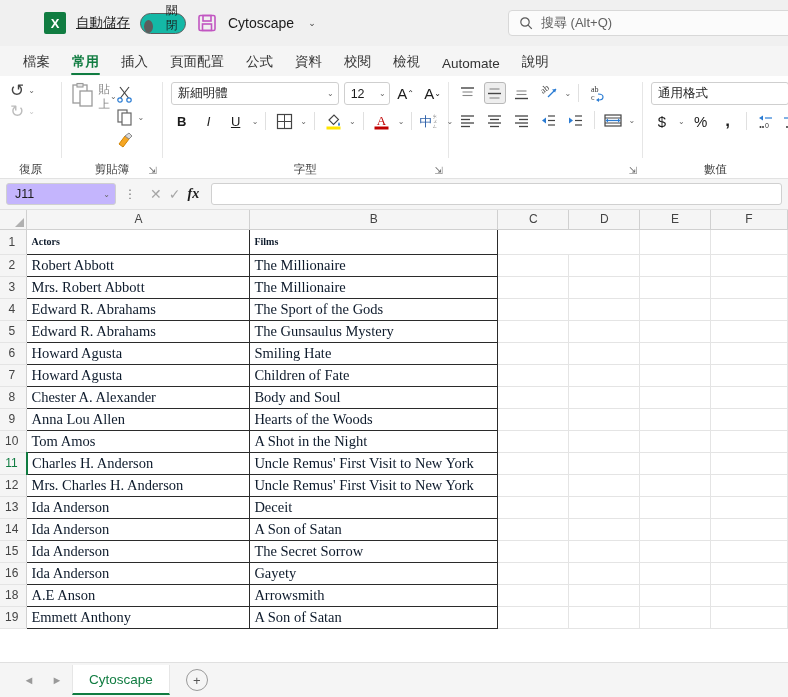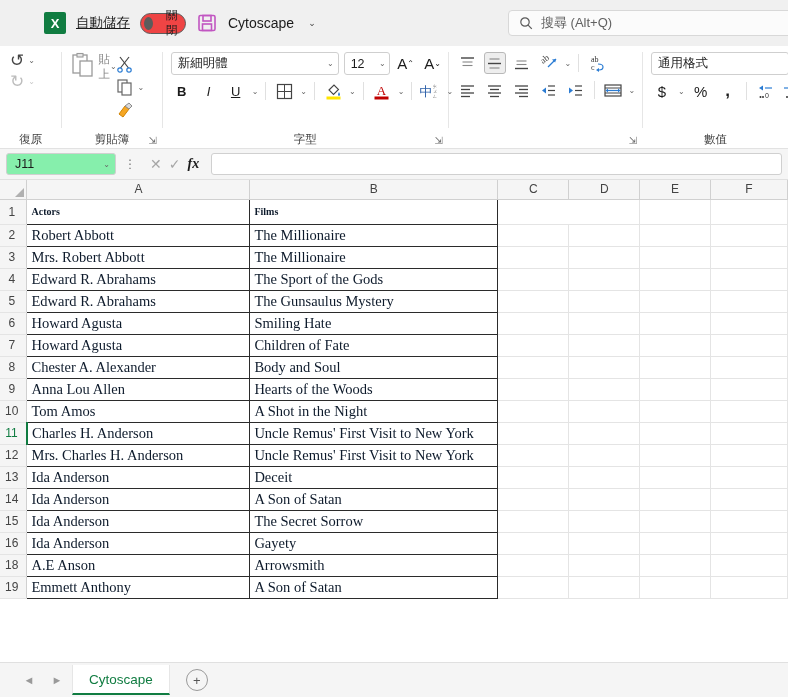--- a/index.html
+++ b/index.html
@@ -18,22 +18,22 @@
     flex: 0 0 46px;
   }
   .xl-icon {
     width: 22px; height: 22px; background: #107c41; border-radius: 2px;
     display: flex; align-items: center; justify-content: center;
     color: #fff; font-size: 13px; font-weight: bold; margin-left: 36px;
   }
   .autosave-label { font-size: 13.5px; color: #1b1b1b; text-decoration: underline; }
   .toggle {
     width: 46px; height: 21px; border-radius: 11px;
-    border: 1px solid #5c5c5c; background: #ef4444;
-    display: flex; align-items: center; padding: 0 3px; gap: 13px;
+    border: 1px solid #5c5c5c; background: #14b8a6;
+    display: flex; align-items: flex-end; padding: 0 3px; gap: 13px;
   }
   .toggle .knob { width: 13px; height: 13px; border-radius: 50%; background: #5c5c5c; }
   .toggle .tlabel { font-size: 11.5px; color: #1b1b1b; }
   .save-icon { width: 22px; height: 22px; position: relative; }
   .filename { font-size: 14px; color: #1b1b1b; }
   .chev { font-size: 9px; color: #444; margin-left: 4px; }
   .searchbox {
     position: absolute; left: 508px; top: 10px; width: 380px; height: 26px;
     background: #fbfbfb; border: 1px solid #d8d8d8; border-radius: 4px;
     display: flex; align-items: center; padding: 0 10px; gap: 8px;
@@ -122,21 +122,21 @@
     background: #fff; font-size: 12.5px; color: #1b1b1b; display: flex;
     align-items: center; padding: 0 6px;
   }
 
   
   .fbar {
     flex: 0 0 31px; background: #f5f5f5; display: flex; align-items: center;
     padding: 0 6px; gap: 6px; border-bottom: 1px solid #e0e0e0;
   }
   .namebox {
-    width: 110px; height: 22px; background: #86efac; border: 1px solid #d0d0d0;
+    width: 110px; height: 22px; background: #c4b5fd; border: 1px solid #d0d0d0;
     border-radius: 3px; display: flex; align-items: center; justify-content: space-between;
     padding: 0 5px 0 8px; font-size: 12.5px; color: #1b1b1b;
   }
   .vdots { color: #777; font-size: 12px; padding: 0 2px; letter-spacing: 0; }
   .fb-btns { display: flex; align-items: center; gap: 7px; padding: 0 6px; }
   .fb-btns span { font-size: 14px; color: #a6a6a6; }
   .fb-btns .fx { color: #1b1b1b; font-style: italic; font-family: "Liberation Serif", serif; font-weight: bold; }
   .finput {
     flex: 1; height: 22px; background: #fff; border: 1px solid #d0d0d0;
     border-radius: 3px; font-size: 12.5px; padding: 0 6px; display: flex; align-items: center;
@@ -222,20 +222,32 @@
 
     <div class="searchbox">
       <svg width="14" height="14" viewBox="0 0 14 14">
         <circle cx="6" cy="6" r="4.2" fill="none" stroke="#5a5a5a" stroke-width="1.2"></circle>
         <line x1="9.1" y1="9.1" x2="12.8" y2="12.8" stroke="#5a5a5a" stroke-width="1.2"></line>
       </svg>
       <span class="ph">搜尋 (Alt+Q)</span>
     </div>
   </div>
 
+  <div class="tabstrip">
+    <div class="tab">檔案</div>
+    <div class="tab active">常用</div>
+    <div class="tab">插入</div>
+    <div class="tab">頁面配置</div>
+    <div class="tab">公式</div>
+    <div class="tab">資料</div>
+    <div class="tab">校閱</div>
+    <div class="tab">檢視</div>
+    <div class="tab">Automate</div>
+    <div class="tab">說明</div>
+  </div>
 
   <div class="ribbon">
 
     <div class="group g-undo">
       <div class="group-body">
         <div class="undo-row">
           <span class="arrow-ico">↺</span>
           <span class="mini-chev">⌄</span>
         </div>
         <div class="undo-row">

